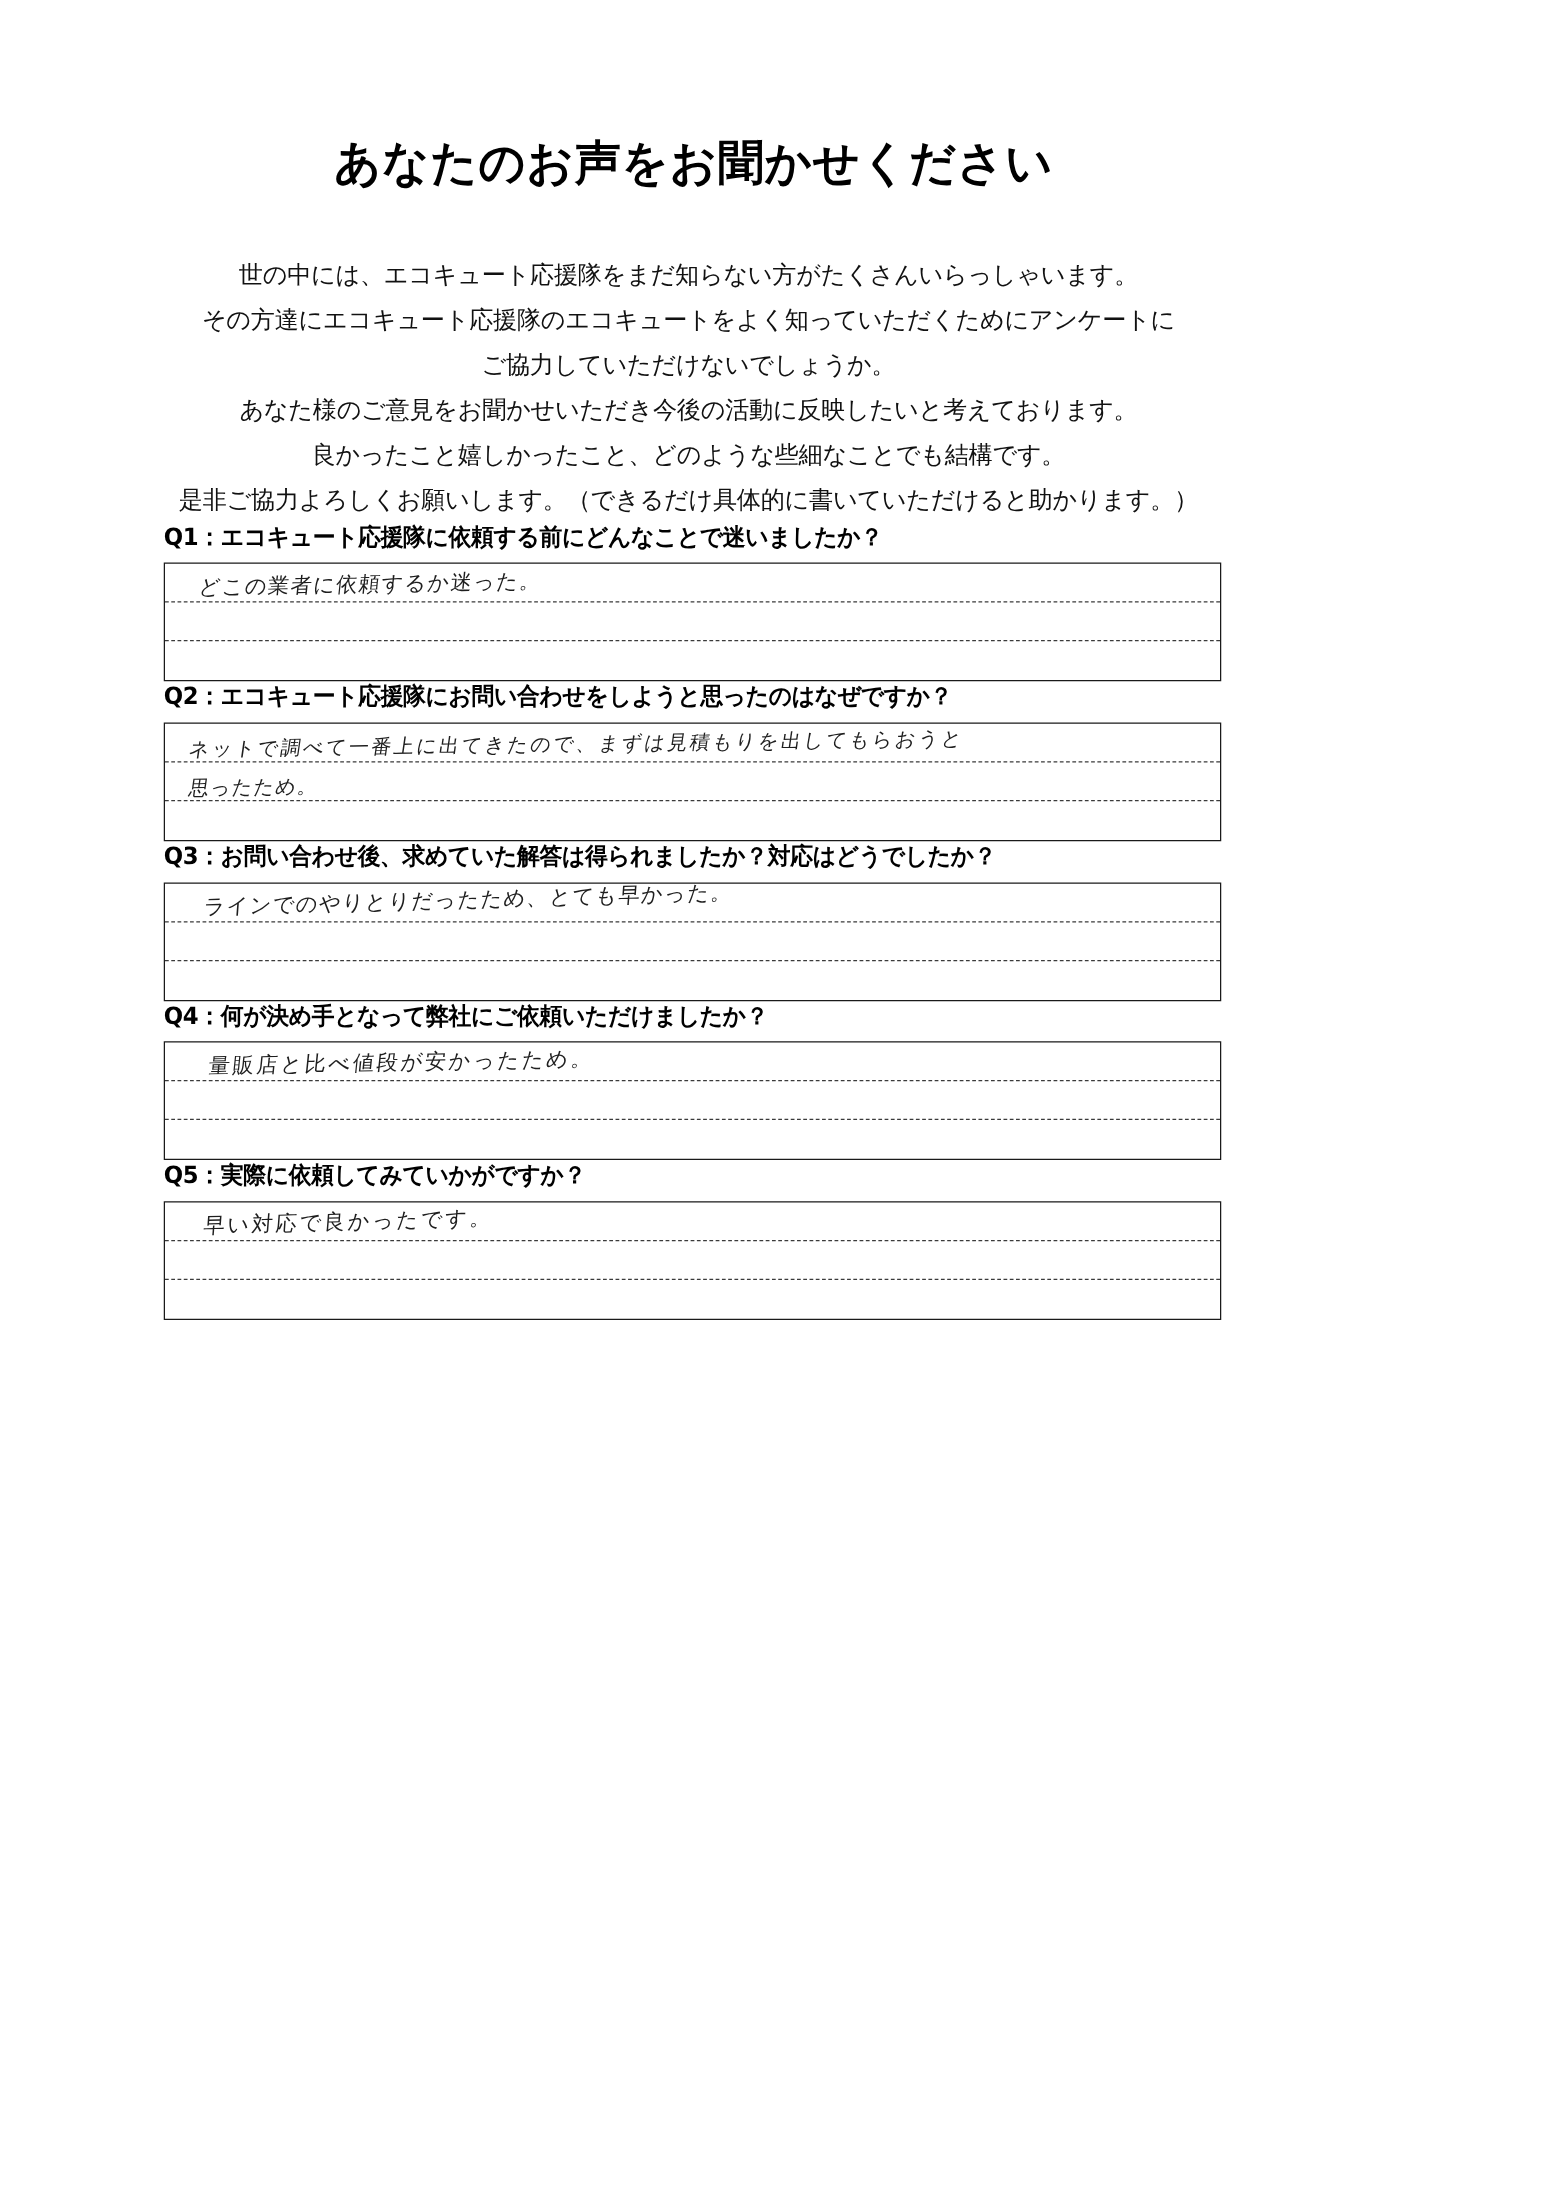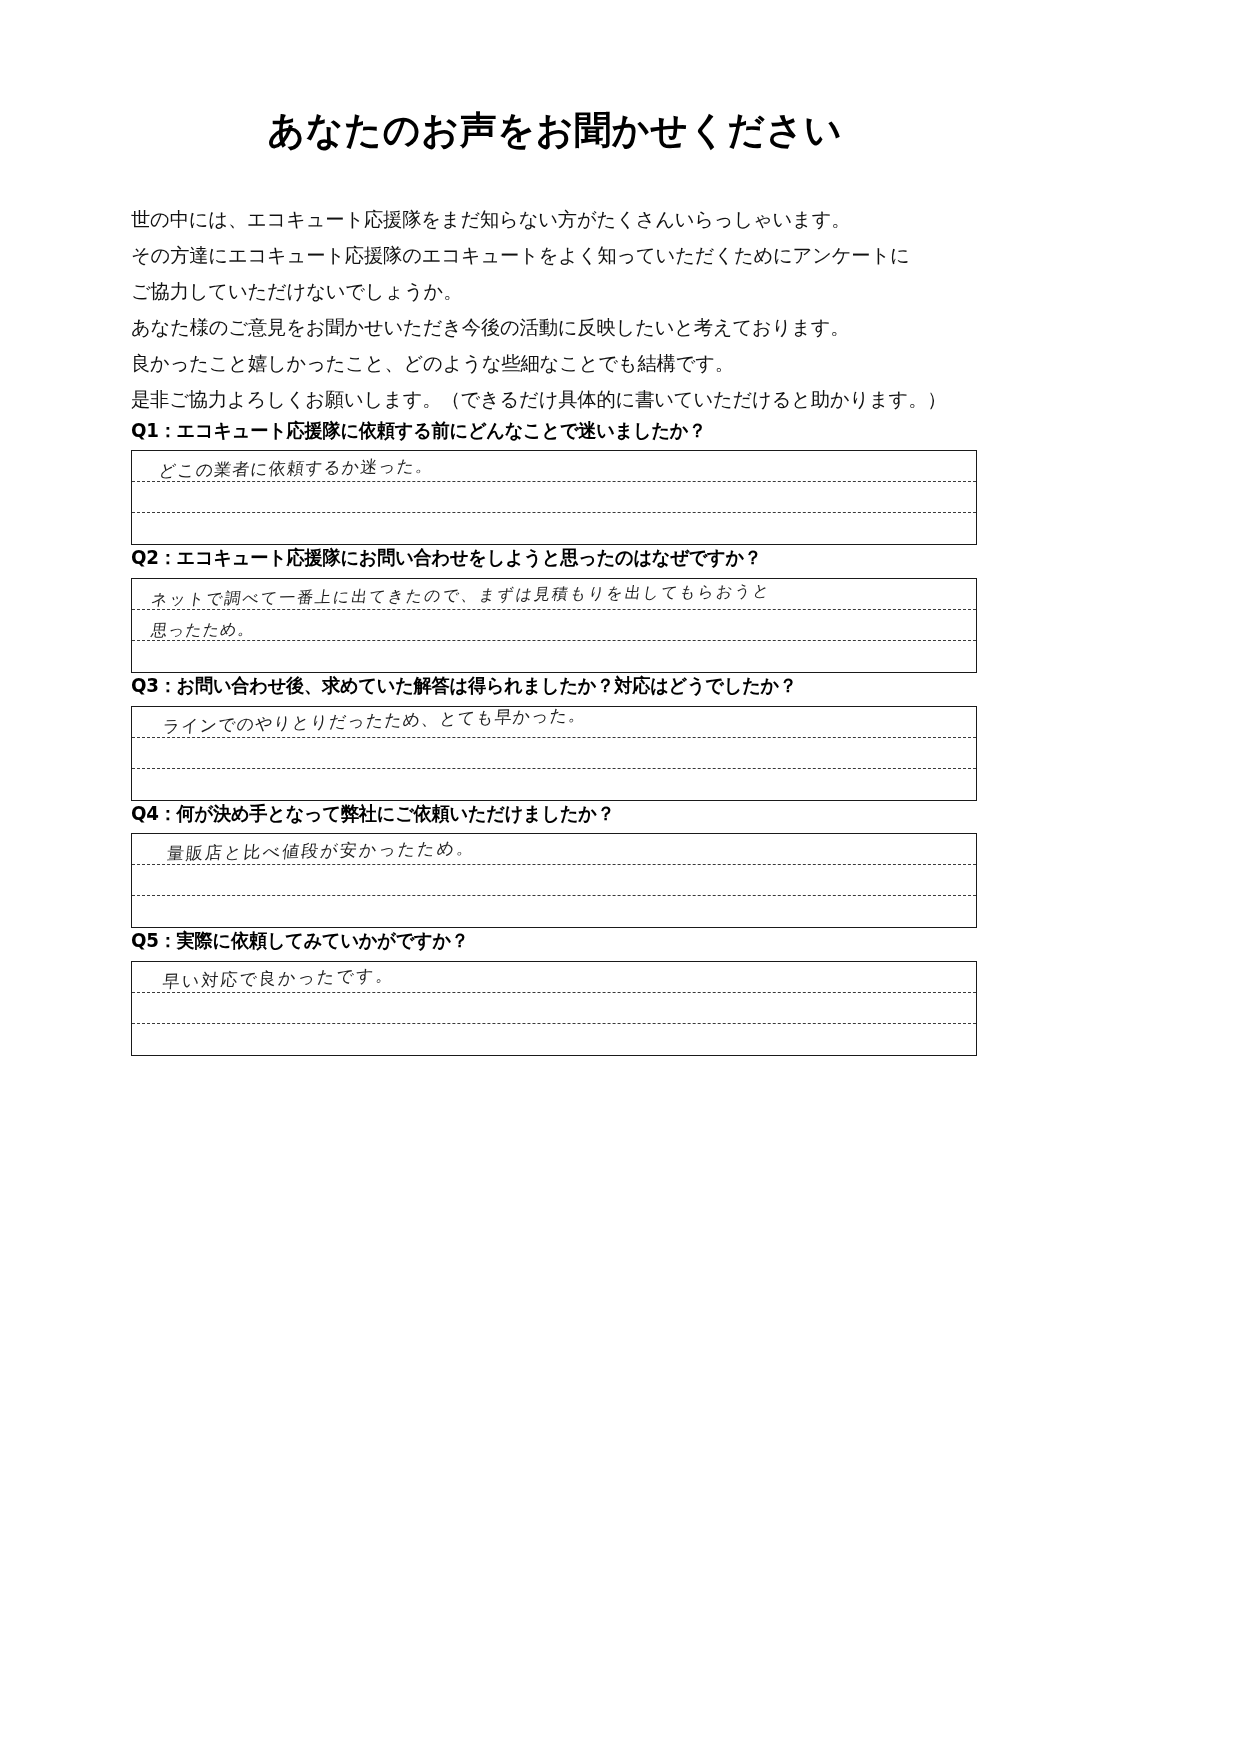--- a/index.html
+++ b/index.html
@@ -40,20 +40,21 @@
     line-height: 1.2;
     color: #000;
     white-space: nowrap;
     transform: scaleX(0.97);
     transform-origin: center;
   }
 
   
   .intro {
     margin-top: 48px;
+    text-align: center;
   }
   .intro-line {
     font-size: 19.5px;
     line-height: 36px;
     color: #111;
     letter-spacing: -0.01em;
     white-space: nowrap;
     transform: scaleX(0.99);
     transform-origin: left center;
   }

